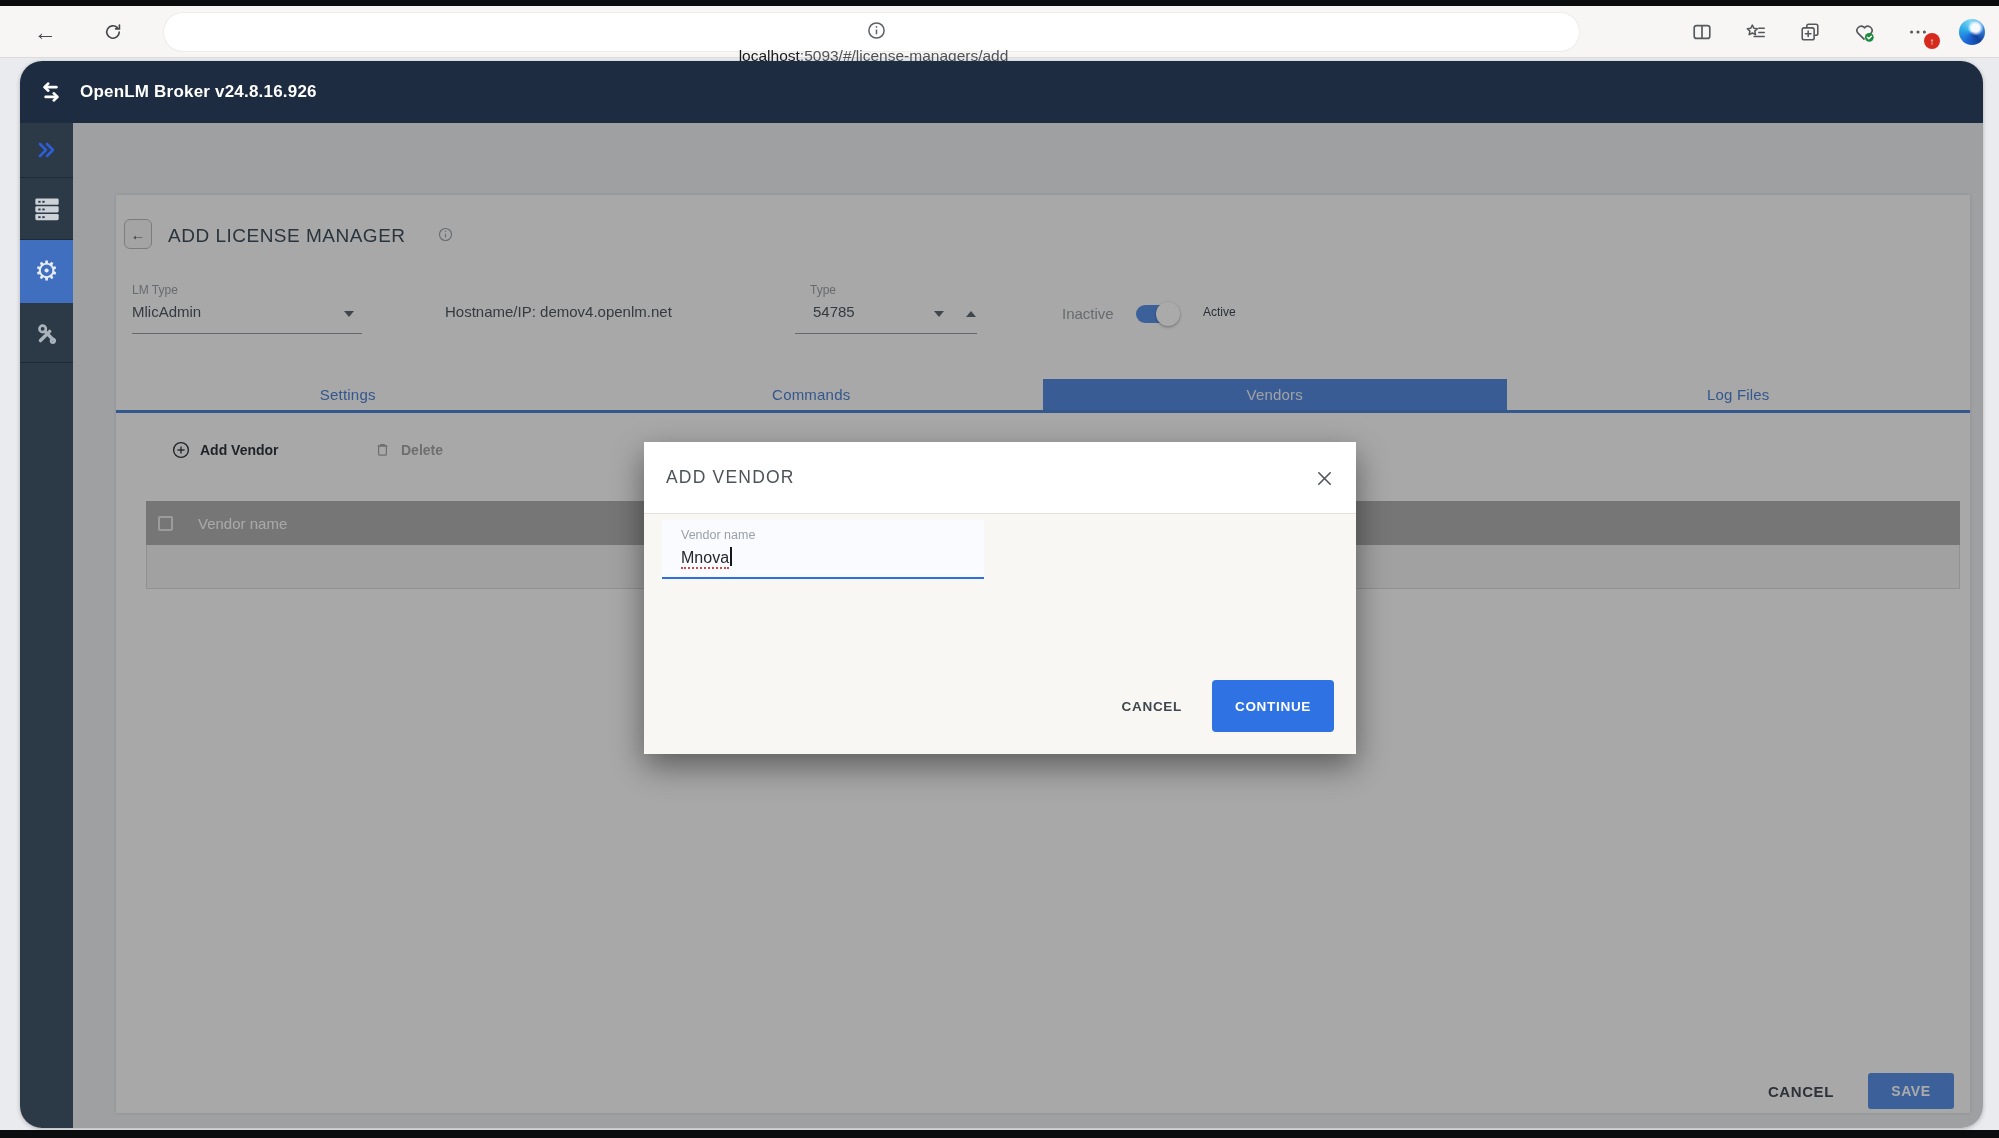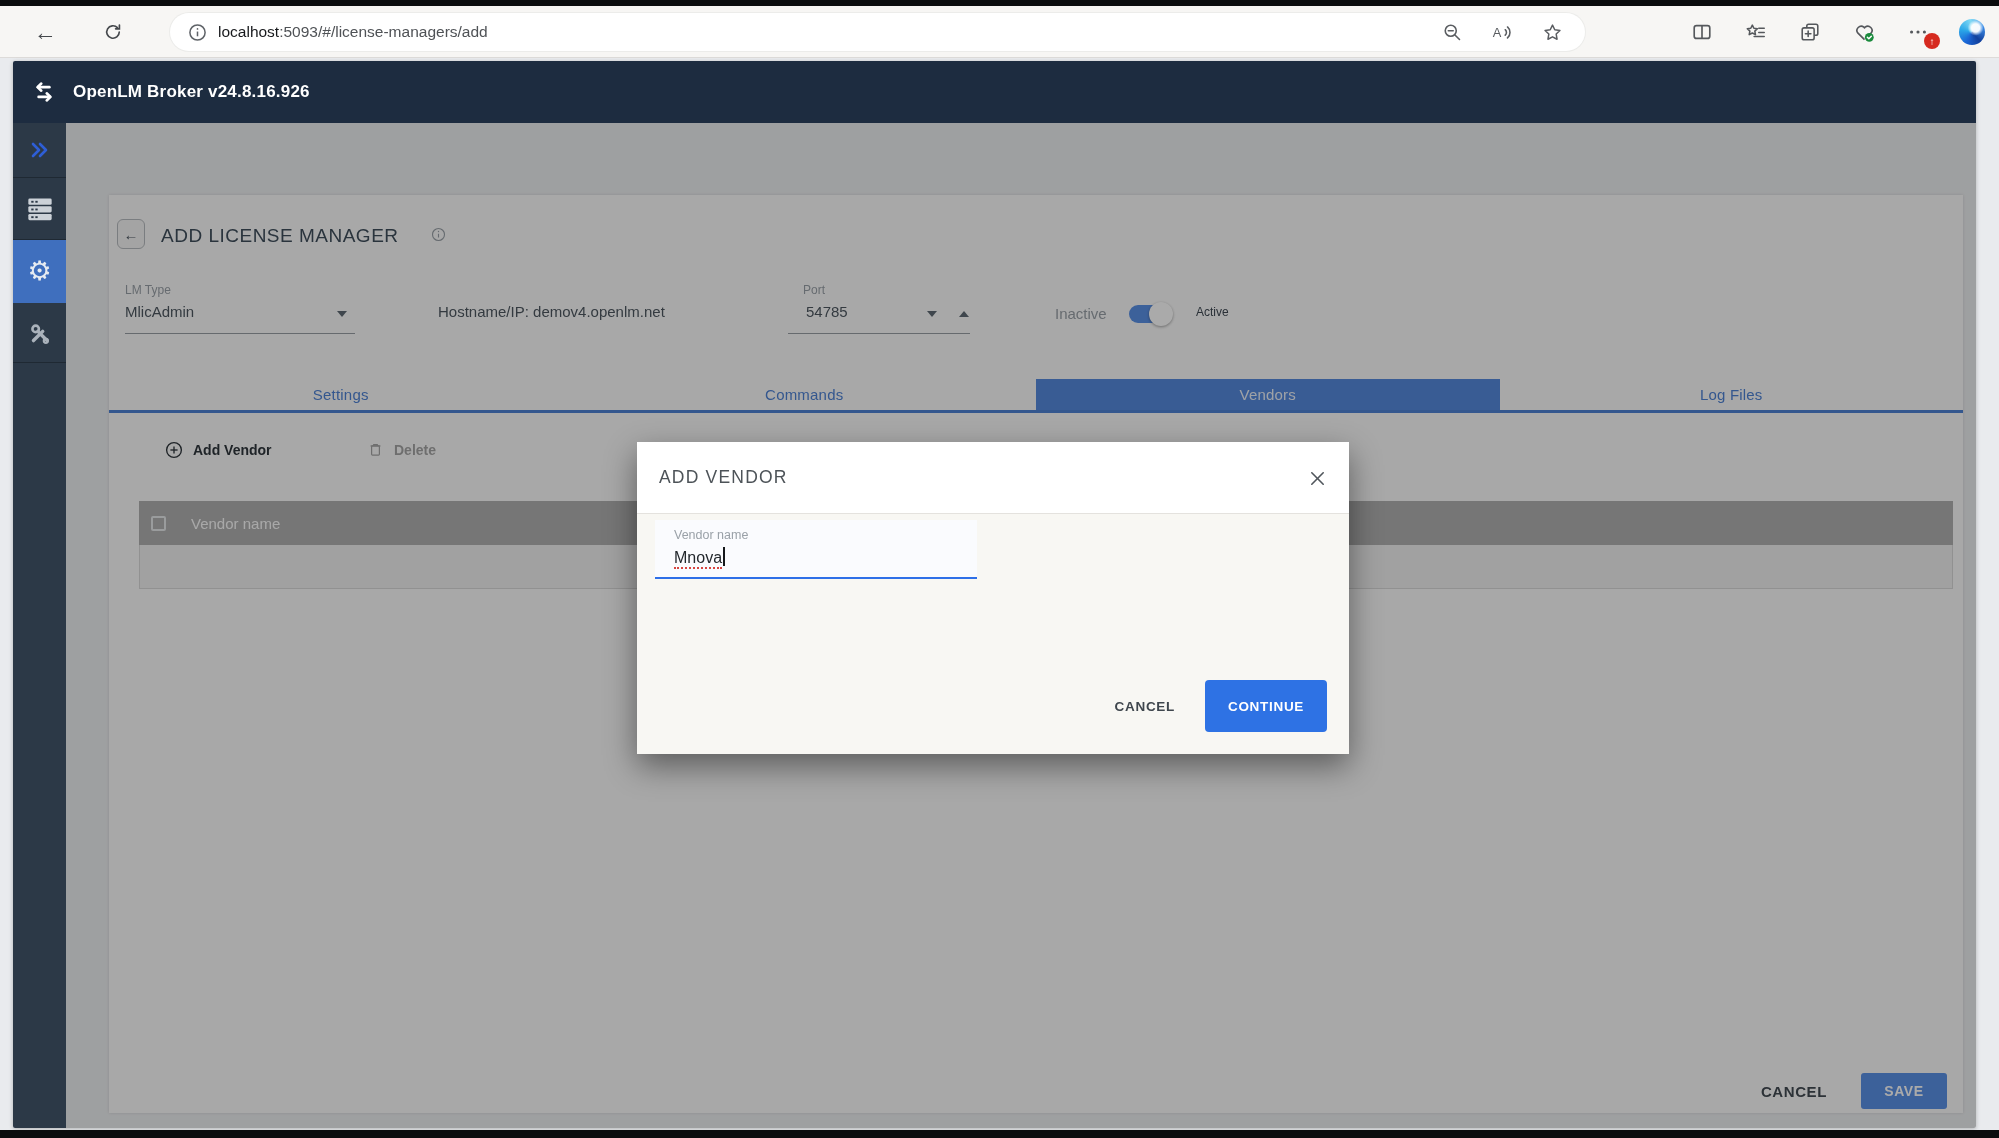--- a/index.html
+++ b/index.html
@@ -6,36 +6,36 @@
   body { font-family:"Liberation Sans", sans-serif; background:#cfd2d6; }
   .screen { position:relative; width:1999px; height:1138px; background:#e9ebee; overflow:hidden; }
 
   
   .edge-strip-top    { position:absolute; left:0; top:0; width:100%; height:6px; background:#0b0c0e; }
   .edge-strip-bottom { position:absolute; left:0; top:1130px; width:100%; height:8px; background:#0b0c0e; }
   .browser-bar { position:absolute; left:0; top:6px; width:100%; height:52px; background:#f7f6f4; border-bottom:1px solid #dddbd9; }
   .nav-btn { position:absolute; top:10px; width:34px; height:32px; display:flex; align-items:center; justify-content:center; color:#45484c; border-radius:6px; cursor:pointer; }
   .nav-back { left:28px; font-size:23px; }
   .nav-refresh { left:96px; }
-  .url-pill { position:absolute; left:170px; top:7px; width:1415px; height:38px; background:#ffffff; border-radius:19px; box-shadow:0 0 0 1px #ececea; display:flex; align-items:center; }
+  .url-pill { position:absolute; left:164px; top:7px; width:1415px; height:38px; background:#ffffff; border-radius:19px; box-shadow:0 0 0 1px #ececea; display:flex; align-items:center;flex-direction:column; }
   .pill-icon { width:34px; height:34px; display:flex; align-items:center; justify-content:center; flex:0 0 auto; }
   .url-info { margin-left:10px; }
   .url-text { margin-left:4px; font-size:15.5px; white-space:nowrap; flex:1 1 auto; }
   .url-host { color:#17191c; }
   .url-rest { color:#4f5256; }
   .pill-right { display:flex; align-items:center; gap:16px; margin-right:16px; }
   .bar-right { position:absolute; right:14px; top:7px; height:38px; display:flex; align-items:center; gap:28px; }
   .tb-icon { width:26px; height:26px; display:flex; align-items:center; justify-content:center; position:relative; }
   .badge { position:absolute; right:-9px; bottom:-4px; width:16px; height:16px; border-radius:50%; background:#d62a1f; color:#fff; font-size:10px; font-weight:bold; display:flex; align-items:center; justify-content:center; }
   .copilot { width:26px; height:26px; border-radius:50%;
     background: radial-gradient(circle at 64% 34%, rgba(255,255,255,.95) 0 17%, rgba(255,255,255,0) 33%),
                 conic-gradient(from 210deg, #1b66d6, #2aa7e8, #7fd8f4, #3e8ee8, #12409c, #1b66d6); }
 
   
-  .app { position:absolute; left:13px; top:61px; width:1963px; height:1067px; border-radius:2px; overflow:hidden; background:#eef0f2; box-shadow:0 1px 4px rgba(0,0,0,.25); }
+  .app { position:absolute; left:20px; top:61px; width:1963px; height:1067px; border-radius:22px; overflow:hidden; background:#eef0f2; box-shadow:0 1px 4px rgba(0,0,0,.25); }
   .app-header { position:absolute; left:0; top:0; width:100%; height:62px; background:#1d2c40; display:flex; align-items:center; }
   .app-logo { margin-left:16px; width:30px; height:30px; display:flex; align-items:center; justify-content:center; }
   .app-title { margin-left:14px; color:#ffffff; font-size:17px; font-weight:bold; letter-spacing:.2px; }
 
   .sidebar { position:absolute; left:0; top:62px; width:53px; bottom:0; background:#2c3947; }
   .sb-item { width:53px; display:flex; align-items:center; justify-content:center; border-bottom:1px solid rgba(0,0,0,.28); cursor:pointer; }
   .sb-expand { height:55px; }
   .sb-servers { height:62px; }
   .sb-gear { height:63px; background:#3f6fbe; border-bottom:none; }
   .sb-tools { height:60px; }
@@ -258,21 +258,21 @@
           </svg>
         </span>
 
         <span class="fld-label" style="left:16px">LM Type</span>
         <span class="fld-value" style="left:16px">MlicAdmin</span>
         <span class="caret-down" style="left:228px; top:116px"></span>
         <span class="fld-line" style="left:16px; width:230px"></span>
 
         <span class="fld-value" style="left:329px"><span>Hostname/IP:</span>&nbsp;<span>demov4.openlm.net</span></span>
 
-        <span class="fld-label" style="left:694px">Port</span>
+        <span class="fld-label" style="left:694px">Type</span>
         <span class="fld-value" style="left:697px">54785</span>
         <span class="caret-down" style="left:818px; top:116px"></span>
         <span class="caret-up" style="left:850px; top:116px"></span>
         <span class="fld-line" style="left:679px; width:182px"></span>
 
         <span class="toggle-off-label">Inactive</span>
         <span class="switch">
             <span class="knob"></span>
           </span>
         <span class="toggle-on-label">Active</span>

